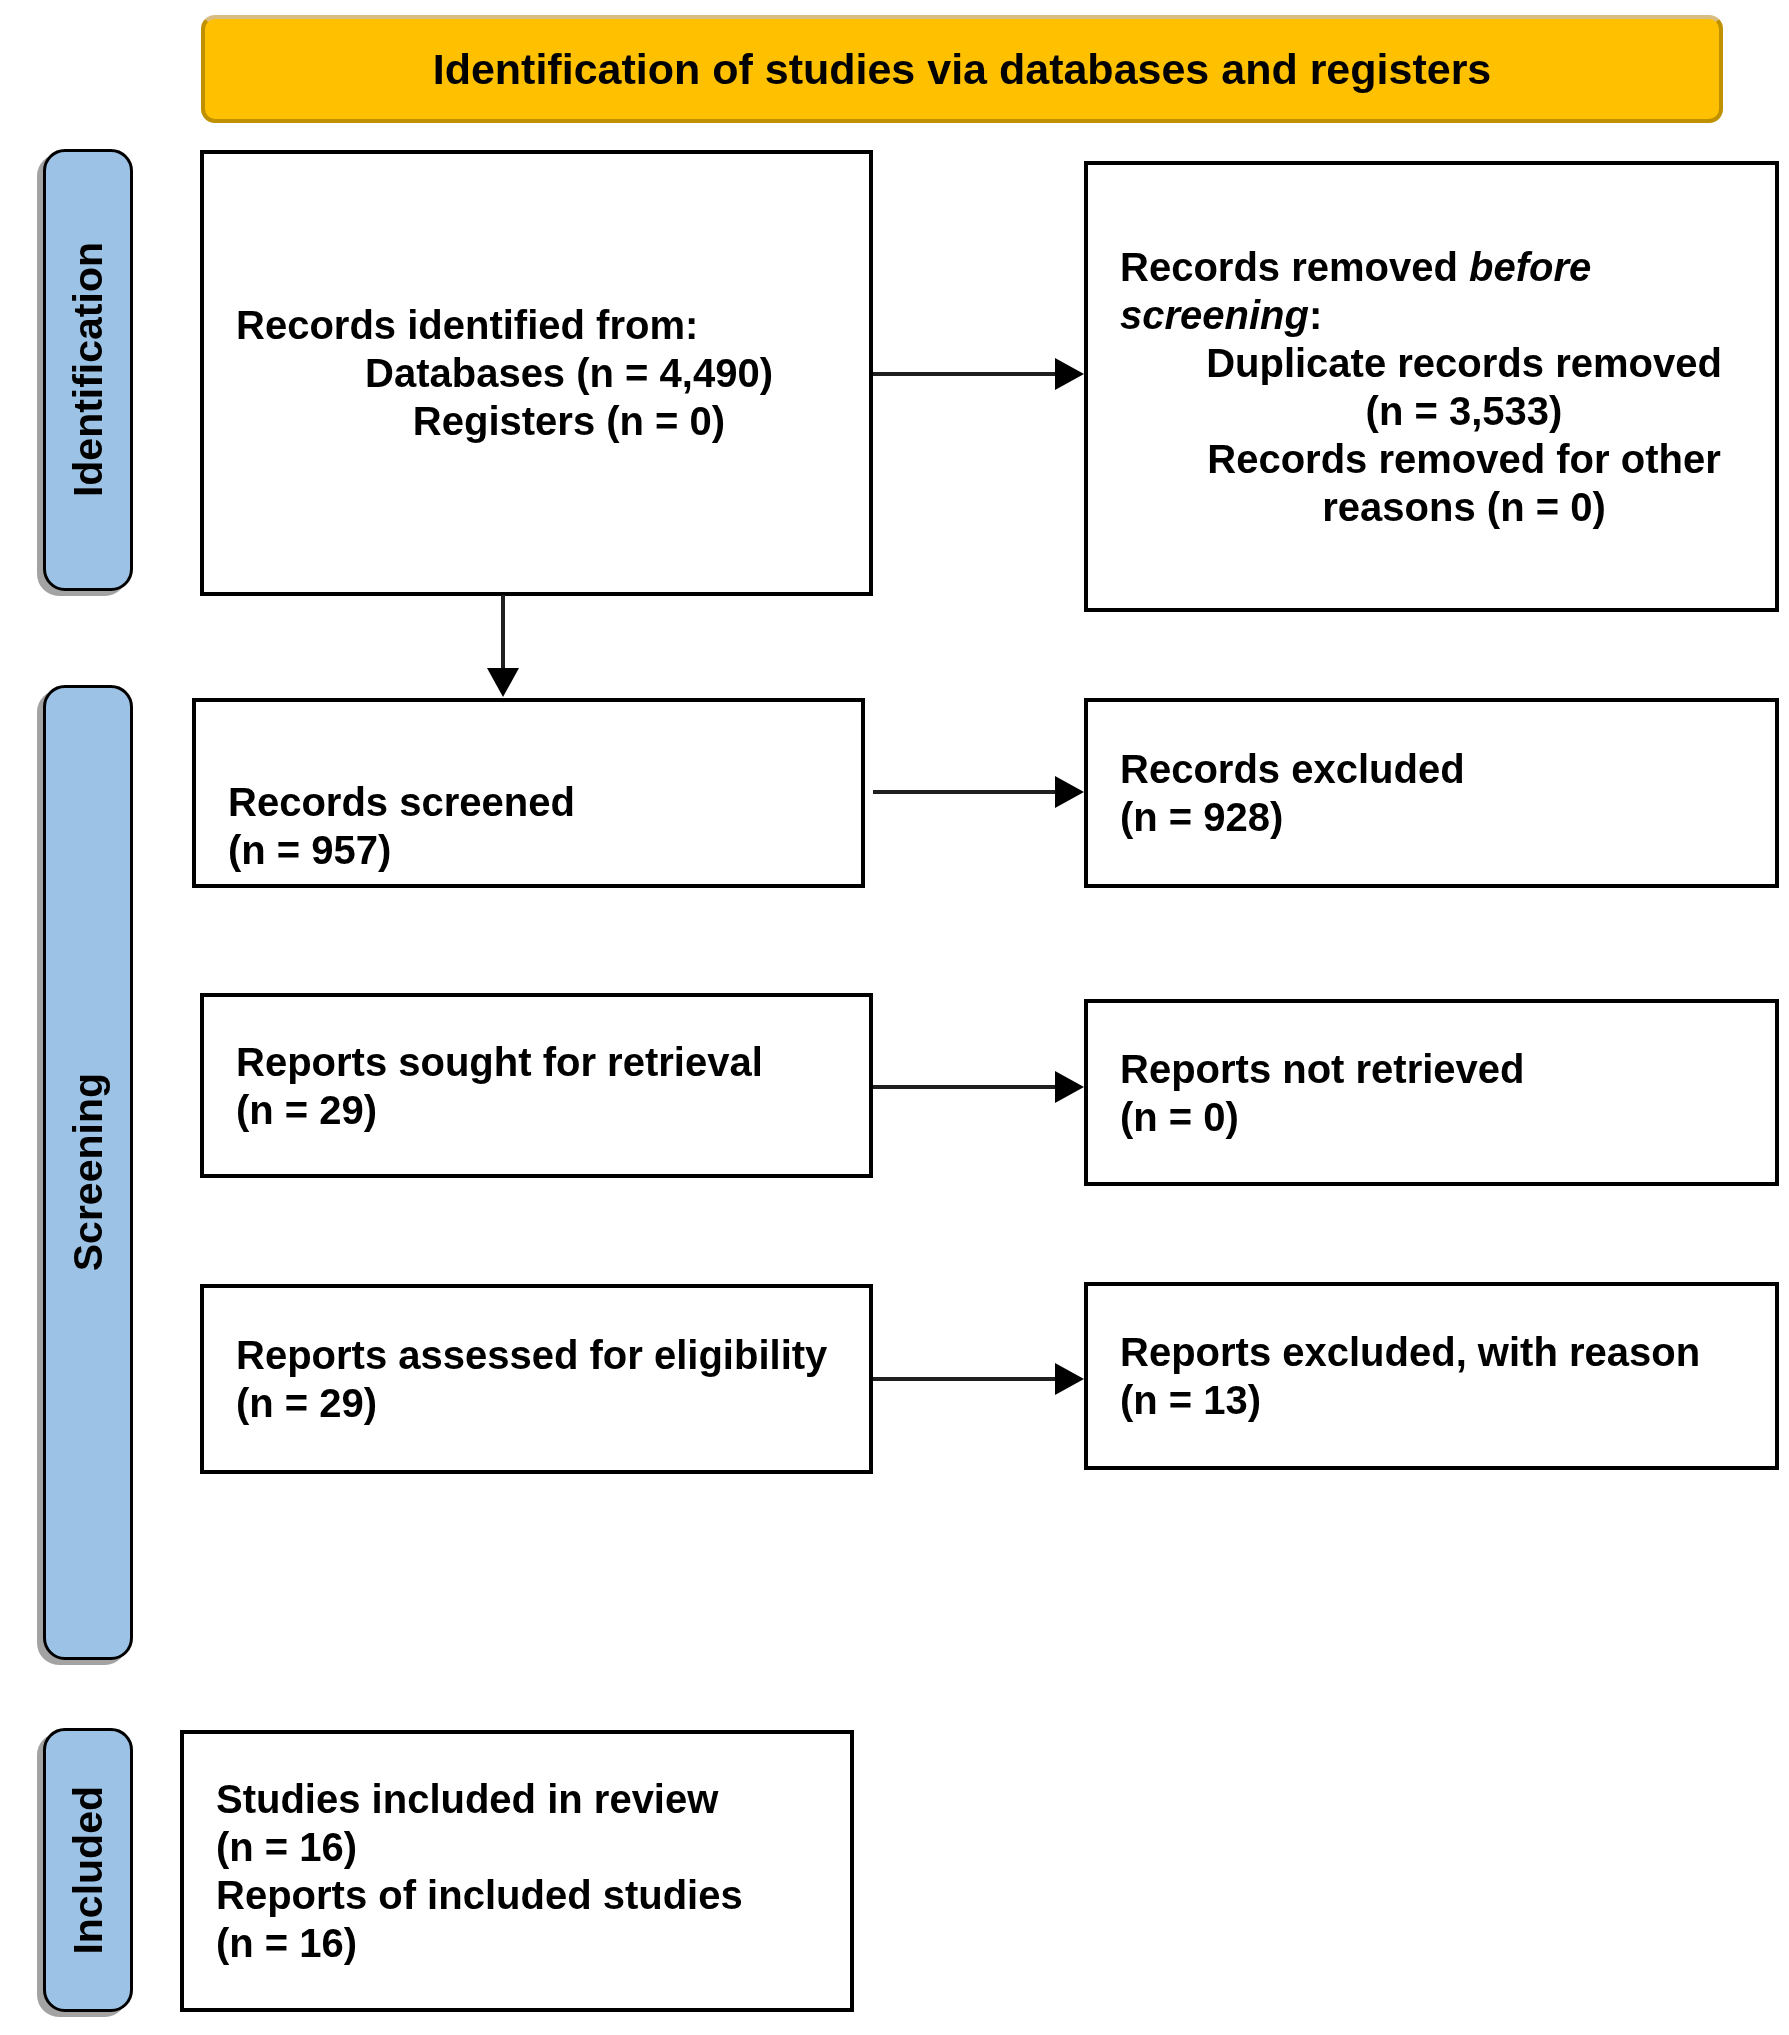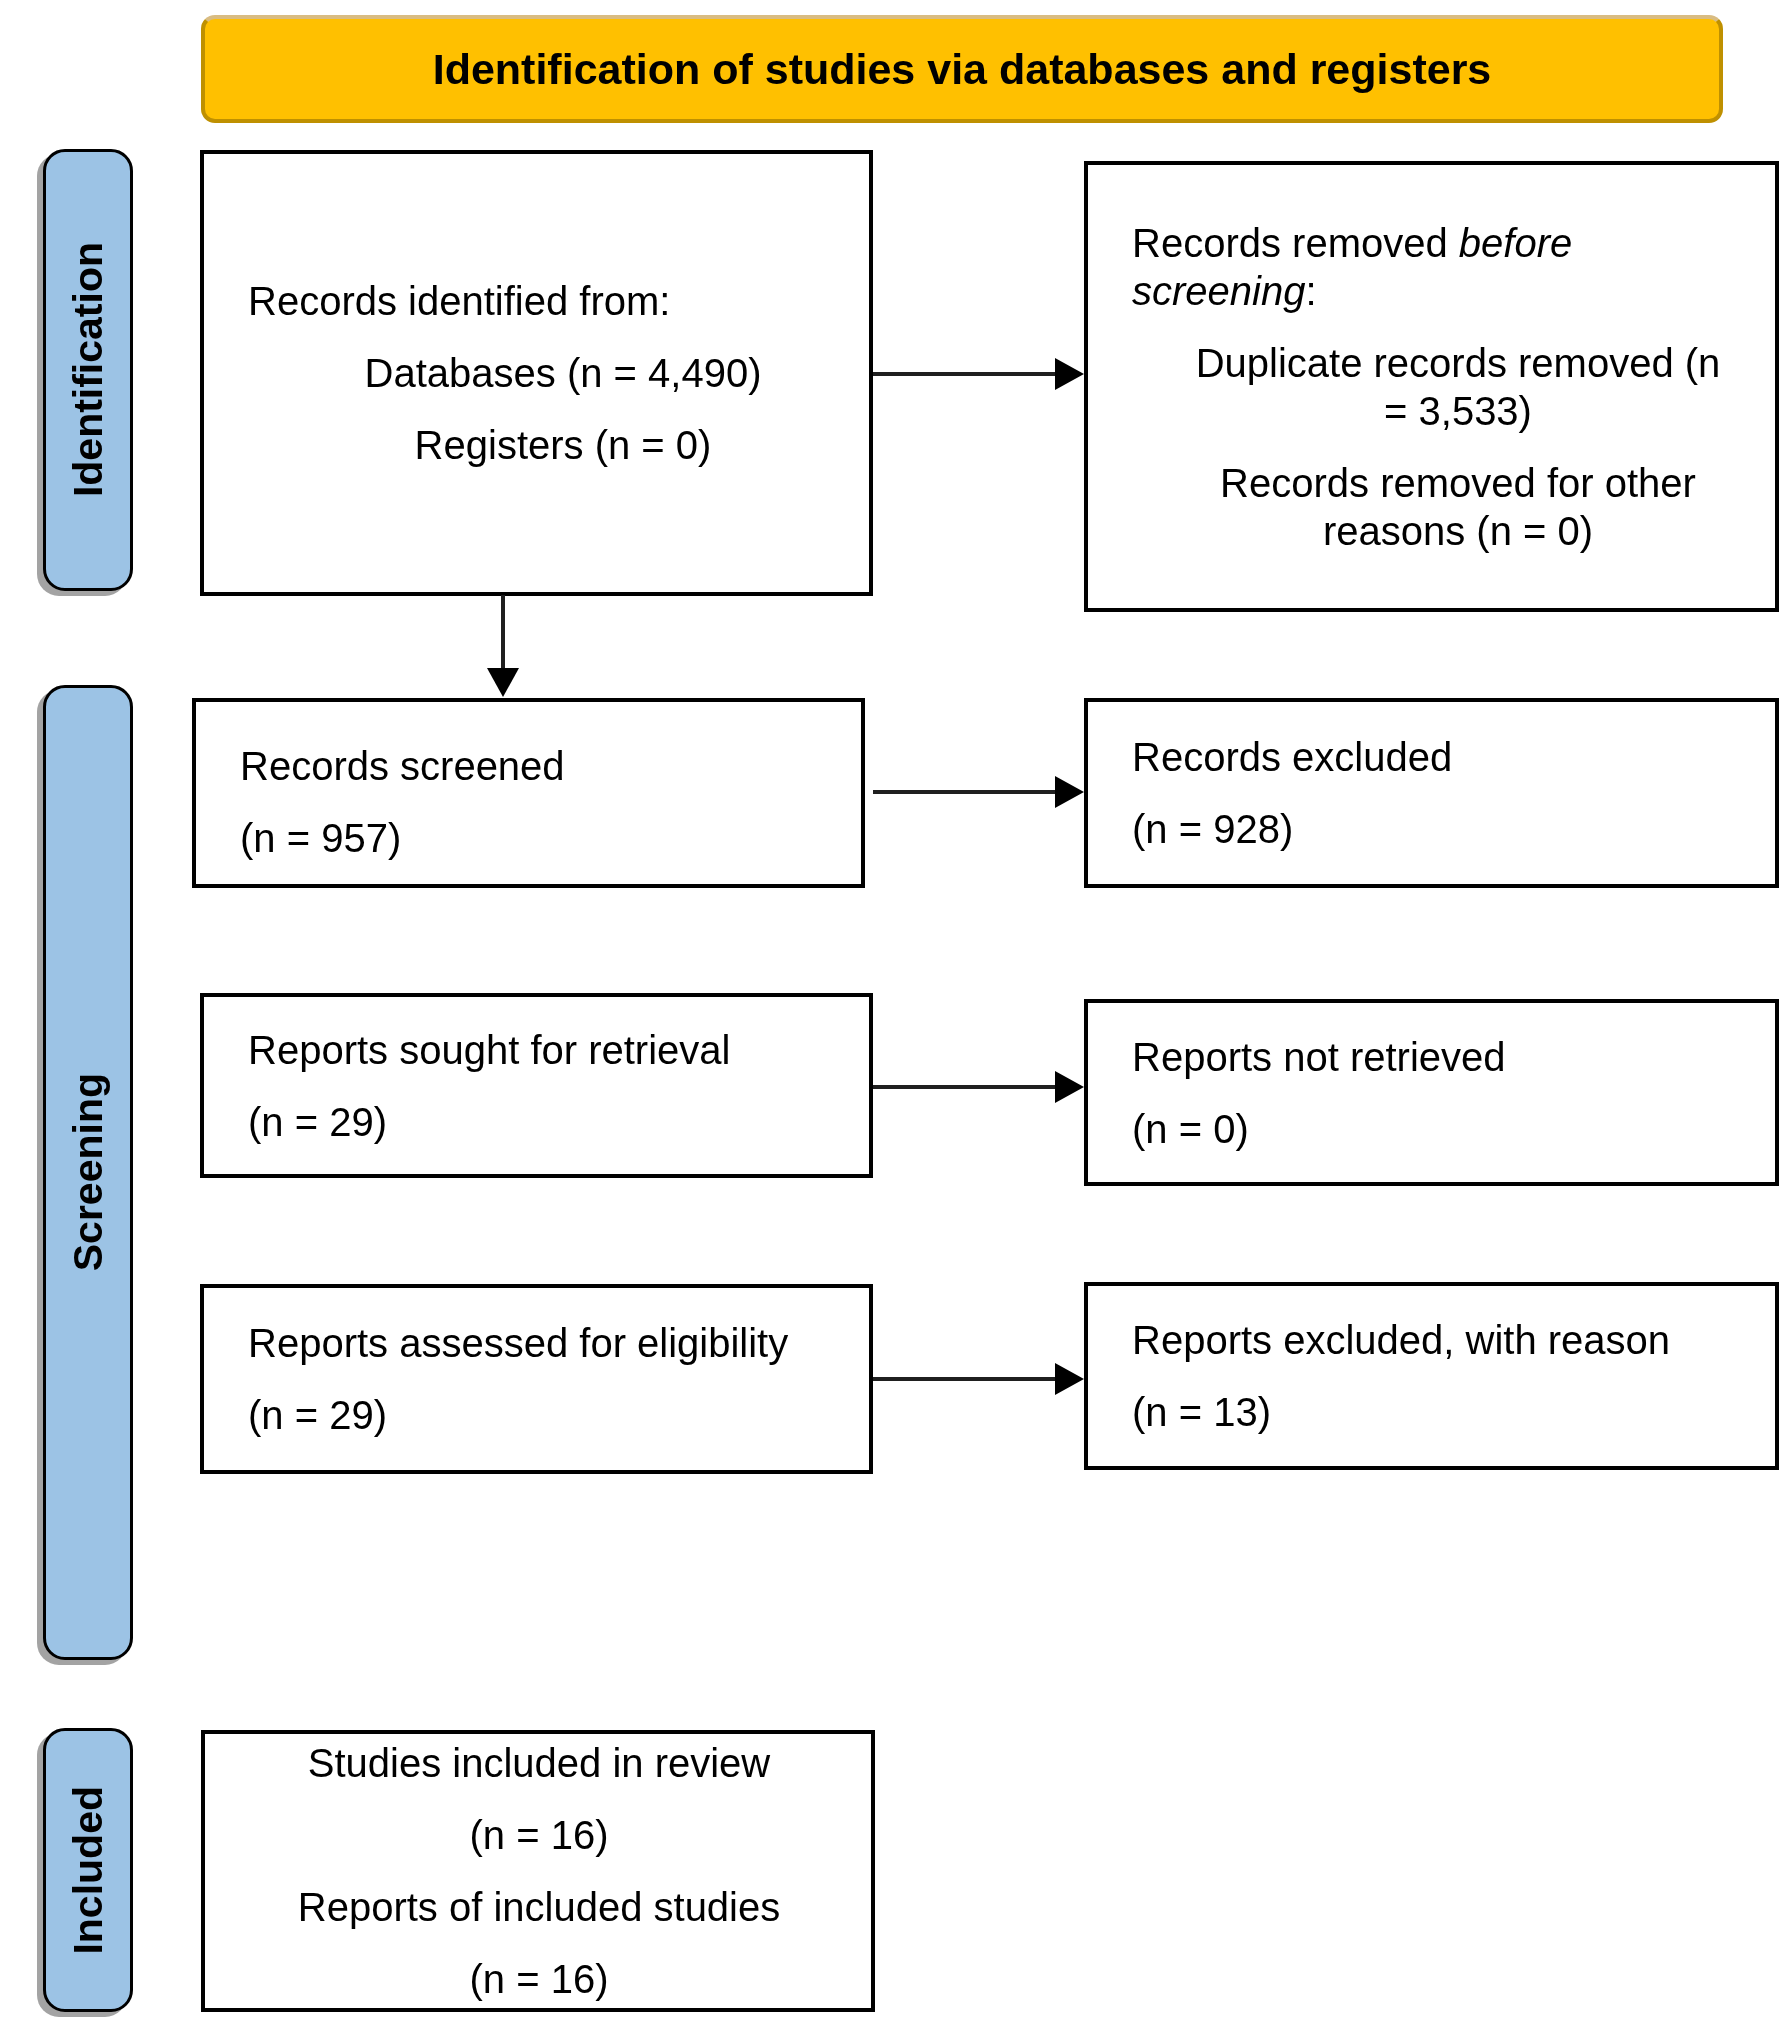--- a/index.html
+++ b/index.html
@@ -45,21 +45,21 @@
   
   .flow-box{
     position:absolute;
     background:#fff;
     border:4px solid #000;
     box-sizing:border-box;
     display:flex; flex-direction:column; justify-content:center;
     font-size:40px; line-height:48px;
     padding:10px 30px 10px 32px;
   }
-  .flow-box p{margin:12px;}
+  .flow-box p{margin:0;font-weight:bold;}
   .flow-box .sub{margin-left:63px;text-align:center;}
   
   .arrow-line-h{position:absolute; height:3.5px; background:#1f1f1f;}
   .arrow-line-v{position:absolute; width:3.5px; background:#1f1f1f;}
   .arrow-head-right{
     position:absolute; width:0; height:0;
     border-left:29px solid #000;
     border-top:16px solid transparent;
     border-bottom:16px solid transparent;
   }
@@ -102,21 +102,21 @@
   <div class="flow-box" style="left:200px; top:993px; width:673px; height:185px;padding-left:32px;">
     <p>Reports sought for retrieval</p>
     <p>(n = 29)</p>
   </div>
 
   <div class="flow-box" style="left:200px; top:1284px; width:673px; height:190px;">
     <p>Reports assessed for eligibility</p>
     <p>(n = 29)</p>
   </div>
 
-  <div class="flow-box" style="left:201px; top:1730px; width:674px; height:282px;text-align:center;">
+  <div class="flow-box" style="left:180px; top:1730px; width:674px; height:282px;">
     <p>Studies included in review</p>
     <p>(n = 16)</p>
     <p>Reports of included studies</p>
     <p>(n = 16)</p>
   </div>
 
   <div class="flow-box" style="left:1084px; top:161px; width:695px; height:451px;">
     <p><span>Records removed </span><span class="italic">before screening</span><span>:</span></p>
     <p class="sub">Duplicate records removed (n = 3,533)</p>
     <p class="sub">Records removed for other reasons (n = 0)</p>

